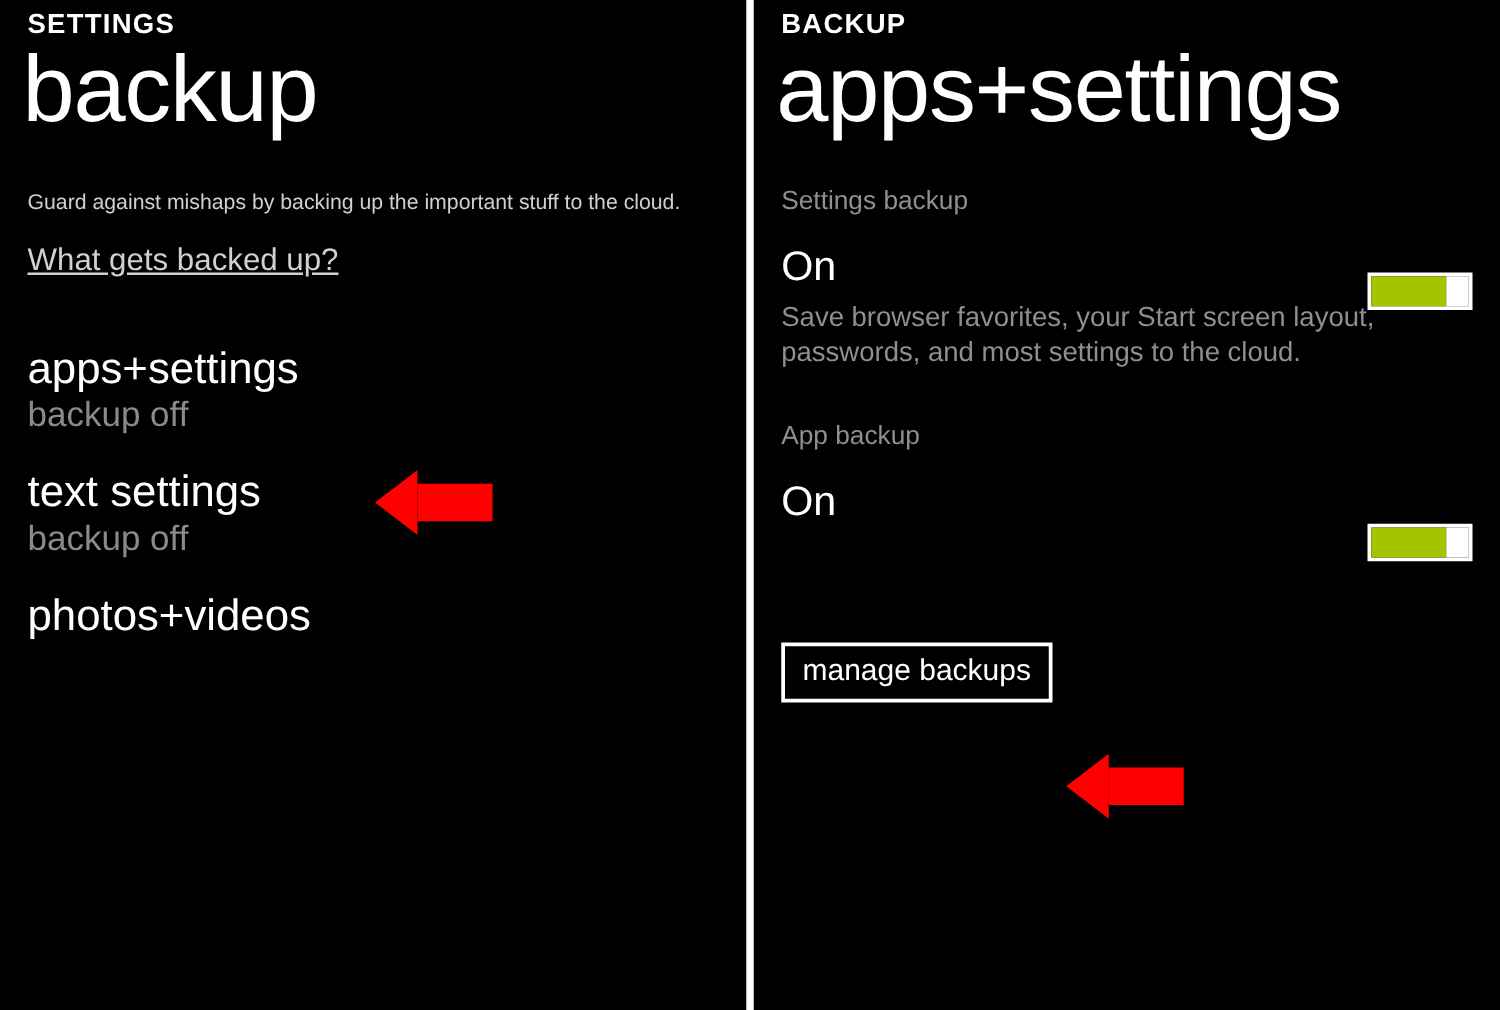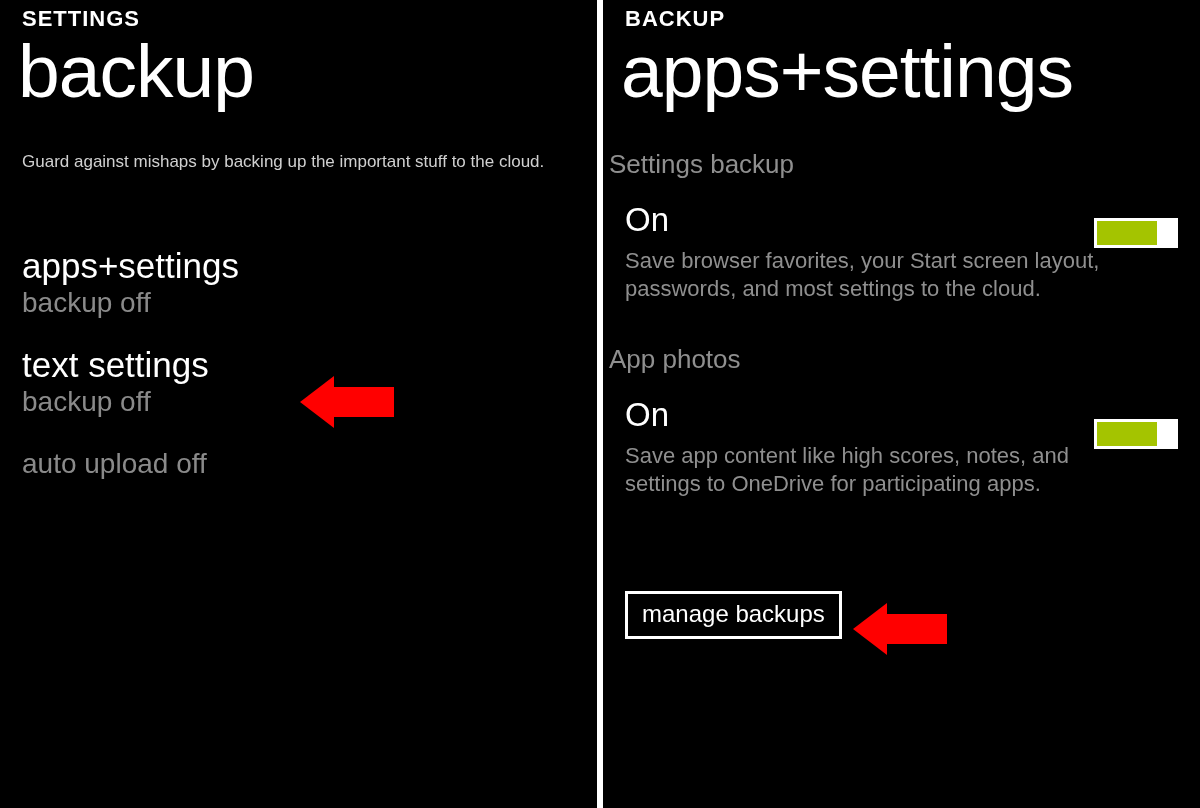--- a/index.html
+++ b/index.html
@@ -12,21 +12,21 @@
 
   .header-tiny  { font-size: 22px; font-weight: 600; letter-spacing: 1px; color: #fff; padding: 6px 0 0 22px; }
   .header-big   { font-size: 75px; font-weight: 300; line-height: 1; color: #fff; padding: 0 0 0 18px; margin-top: 2px; letter-spacing:-1px;}
   .body-copy    { font-size: 17px; font-weight: 400; color: #d0d0d0; line-height: 1.25; padding: 0 22px; }
   .link-underline { font-size: 25px; color: #d0d0d0; text-decoration: underline; padding: 0 22px; display: inline-block; }
 
   .list-block   { padding: 0 22px; }
   .list-title   { font-size: 35px; font-weight: 300; color: #fff; line-height: 1.05; }
   .list-sub     { font-size: 28px; font-weight: 400; color: #8a8a8a; margin-top: 2px; }
 
-  .section-label { font-size: 26px; color: #8f8f8f; padding: 0 6px; }
+  .section-label { font-size: 21px; color: #8f8f8f; padding: 0 22px; }
   .section-value { font-size: 33px; color: #fff; font-weight: 300; padding: 0 22px; margin-top: 21px; }
   .section-desc  { font-size: 22px; color: #8f8f8f; padding: 0 70px 0 22px; margin-top: 8px; line-height: 1.25; }
 
   .toggle {
     position: absolute; right: 22px; width: 84px; height: 30px;
     border: 3px solid #fff; background: #000; display: flex;
   }
   .toggle .track { flex: 1; background: #a4c400; }
   .toggle .knob  { width: 18px; background: #fff; }
 
@@ -52,39 +52,40 @@
 <div class="wrap">
 
   <div class="pane pane-left">
     <div class="header-tiny">SETTINGS</div>
     <div class="header-big">backup</div>
 
     <div style="height:42px"></div>
     <div class="body-copy">Guard against mishaps by backing up the important stuff to the cloud.</div>
 
     <div style="height:22px"></div>
+    <a class="link-underline">What gets backed up?</a>
 
     <div style="height:54px"></div>
 
     <div class="list-block">
       <div class="list-title">apps+settings</div>
       <div class="list-sub">backup off</div>
     </div>
 
     <div style="height:28px"></div>
 
     <div class="list-block">
       <div class="list-title">text settings</div>
       <div class="list-sub">backup off</div>
     </div>
 
     <div style="height:28px"></div>
 
     <div class="list-block">
-      <div class="list-sub">auto upload off</div>
+      <div class="list-title">photos+videos</div>
     </div>
 
     
     <div class="arrow" style="left:300px; top:376px;">
       <div class="head"></div>
         <div class="shaft"></div>
     </div>
   </div>
 
   <div class="gap"></div>
@@ -98,27 +99,26 @@
     <div class="section-label">Settings backup</div>
     <div class="section-value">On</div>
     <div class="toggle" style="top:218px;">
       <div class="track"></div>
         <div class="knob"></div>
     </div>
     <div class="section-desc">Save browser favorites, your Start screen layout, passwords, and most settings to the cloud.</div>
 
     <div style="height:42px"></div>
 
-    <div class="section-label">App photos</div>
+    <div class="section-label">App backup</div>
     <div class="section-value">On</div>
     <div class="toggle" style="top:419px;">
       <div class="track"></div>
         <div class="knob"></div>
     </div>
-    <div class="section-desc">Save app content like high scores, notes, and settings to OneDrive for participating apps.</div>
 
     <div style="height:50px"></div>
 
 
     <div style="height:44px"></div>
 
     <div>
       <span class="btn">manage backups</span>
     </div>
 

